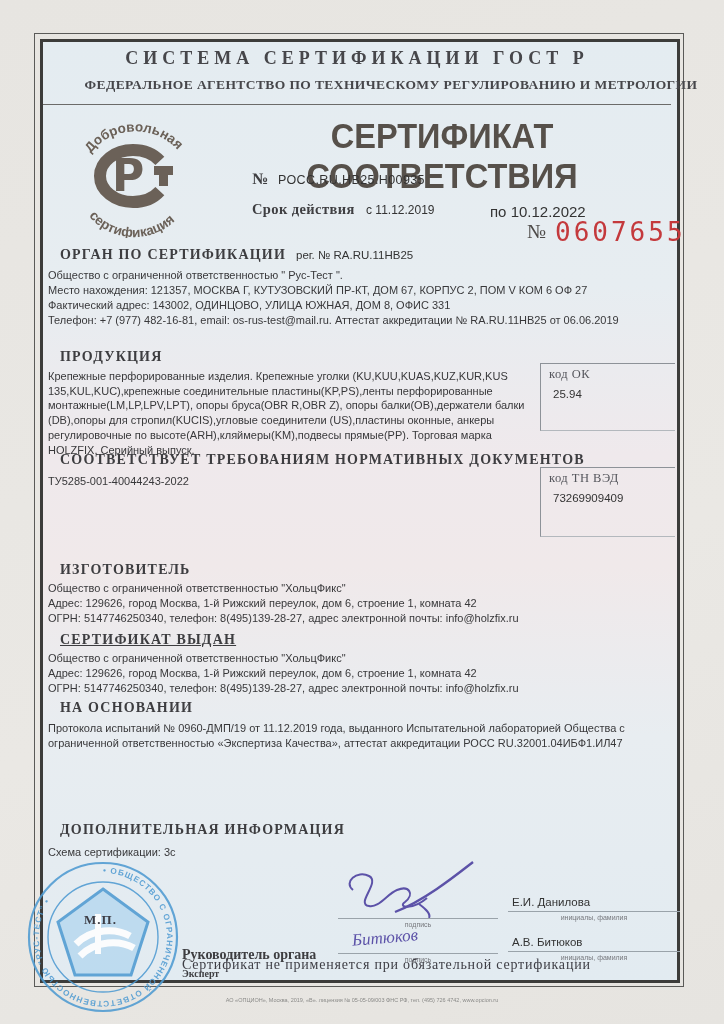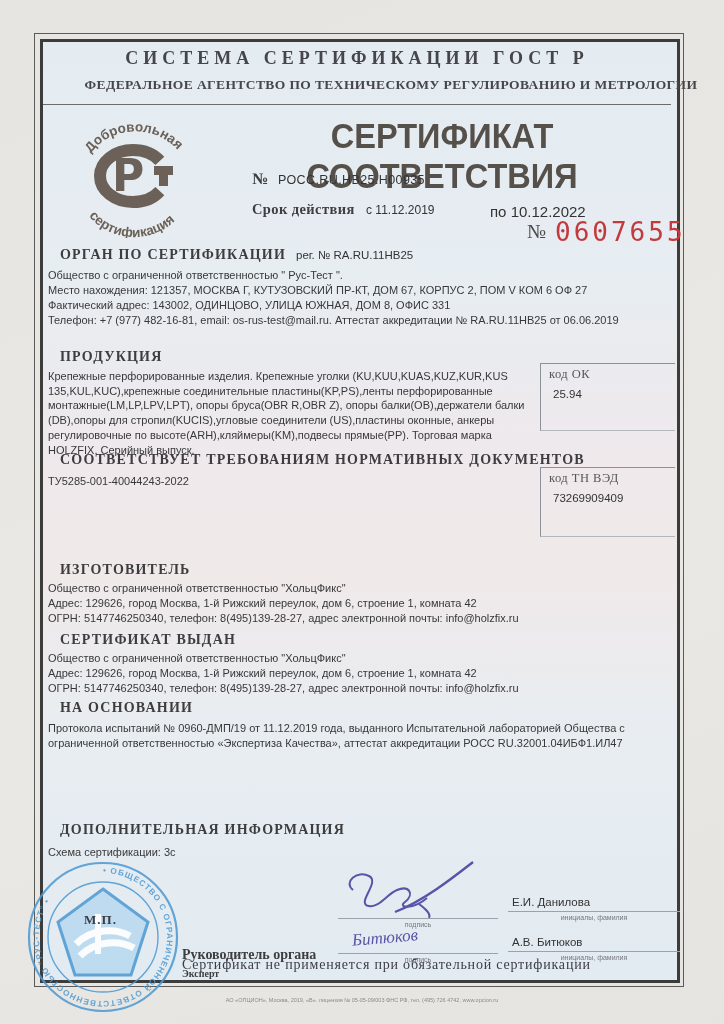--- a/index.html
+++ b/index.html
@@ -89,21 +89,21 @@
   <div class="abs code-box" style="left:540px;top:467px;width:134px;height:68px;">
     <div class="code-label" style="margin:3px 0 0 8px;">код ТН ВЭД</div>
     <div class="code-val" style="margin:6px 0 0 12px;">73269909409</div>
   </div>
 
   <div class="abs sec-h" style="left:60px;top:562px;">ИЗГОТОВИТЕЛЬ</div>
   <div class="abs body-txt" style="left:48px;top:581px;width:630px;">Общество с ограниченной ответственностью "ХольцФикс"</div>
   <div class="abs body-txt" style="left:48px;top:596px;width:630px;">Адрес: 129626, город Москва, 1-й Рижский переулок, дом 6, строение 1, комната 42</div>
   <div class="abs body-txt" style="left:48px;top:611px;width:630px;">ОГРН: 5147746250340, телефон: 8(495)139-28-27, адрес электронной почты: info@holzfix.ru</div>
 
-  <div class="abs sec-h" style="left:60px;top:632px;">СЕРТИФИКАТ ВЫДАН</div>
+  <div class="abs sec-h" style="left:60px;top:632px;text-decoration:underline;">СЕРТИФИКАТ ВЫДАН</div>
   <div class="abs body-txt" style="left:48px;top:651px;width:630px;">Общество с ограниченной ответственностью "ХольцФикс"</div>
   <div class="abs body-txt" style="left:48px;top:666px;width:630px;">Адрес: 129626, город Москва, 1-й Рижский переулок, дом 6, строение 1, комната 42</div>
   <div class="abs body-txt" style="left:48px;top:681px;width:630px;">ОГРН: 5147746250340, телефон: 8(495)139-28-27, адрес электронной почты: info@holzfix.ru</div>
 
   <div class="abs sec-h" style="left:60px;top:700px;">НА ОСНОВАНИИ</div>
   <div class="abs body-txt" style="left:48px;top:721px;width:640px;">Протокола испытаний № 0960-ДМП/19 от 11.12.2019 года, выданного Испытательной лабораторией Общества с ограниченной ответственностью «Экспертиза Качества»,  аттестат аккредитации РОСС RU.32001.04ИБФ1.ИЛ47</div>
 
   <div class="abs sec-h" style="left:60px;top:822px;">ДОПОЛНИТЕЛЬНАЯ ИНФОРМАЦИЯ</div>
   <div class="abs body-txt" style="left:48px;top:845px;width:630px;">Схема сертификации: 3с</div>
 

